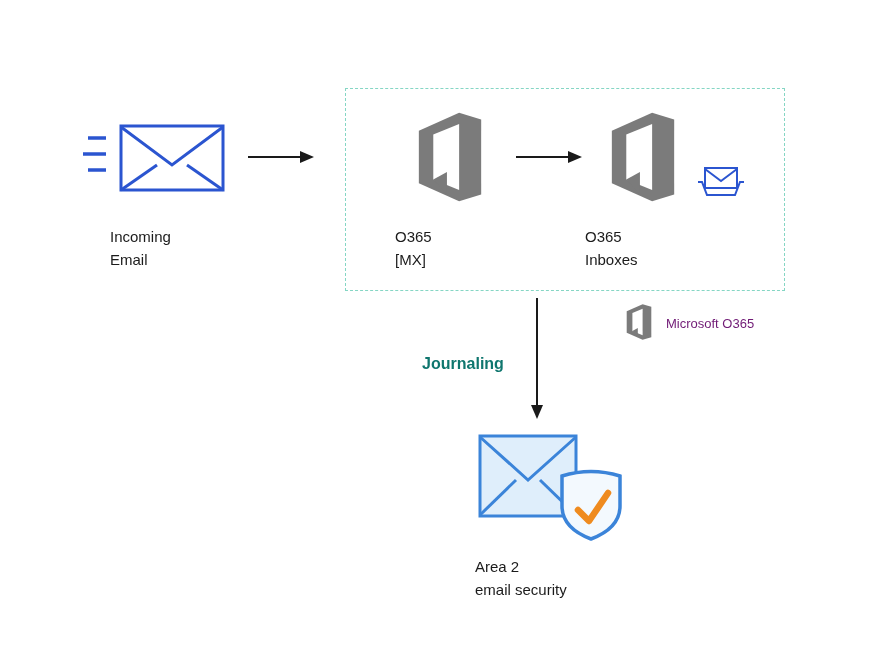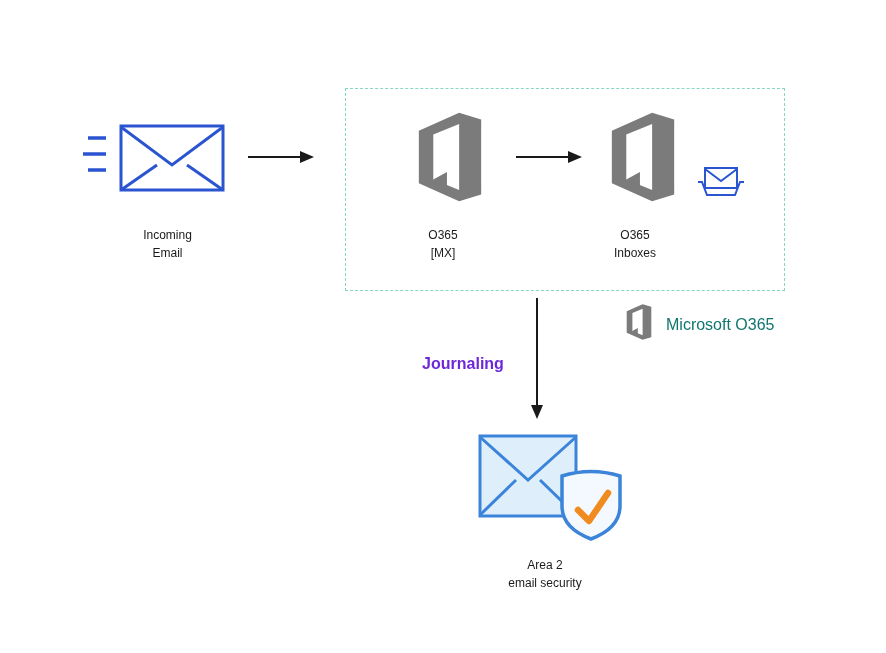--- a/index.html
+++ b/index.html
@@ -12,36 +12,35 @@
     position: relative;
     width: 886px;
     height: 653px;
     background: #ffffff;
     overflow: hidden;
   }
   .abs { position: absolute; }
   .label {
     position: absolute;
     white-space: pre-line;
-    text-align: center;
-    font-size: 12px;
+    font-size: 15px;
     line-height: 1.5;
     color: #1b1b1b;
   }
   .legend-label {
     position: absolute;
-    font-size: 16px;
-    color: #0f766e;
+    font-size: 13px;
+    color: #701a75;
     white-space: nowrap;
   }
   .journaling {
     position: absolute;
     font-size: 16px;
     font-weight: 600;
-    color: #6d28d9;
+    color: #0f766e;
     text-align: center;
   }
   .dashed-zone {
     position: absolute;
     left: 345px;
     top: 88px;
     width: 440px;
     height: 203px;
     border: 1.5px dashed #85d6c4;
     box-sizing: border-box;

